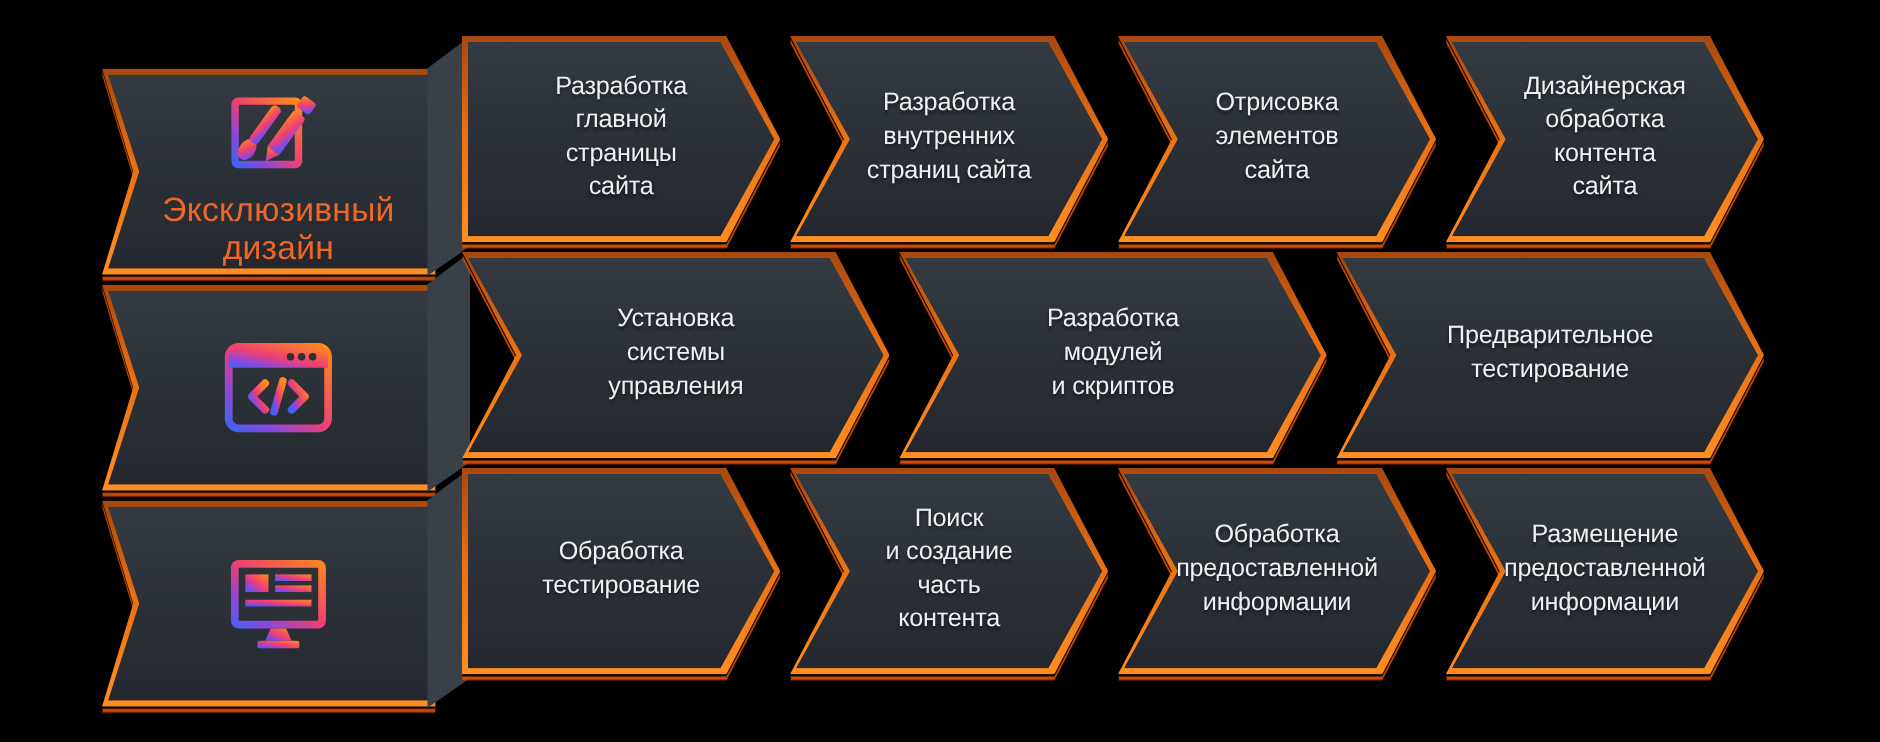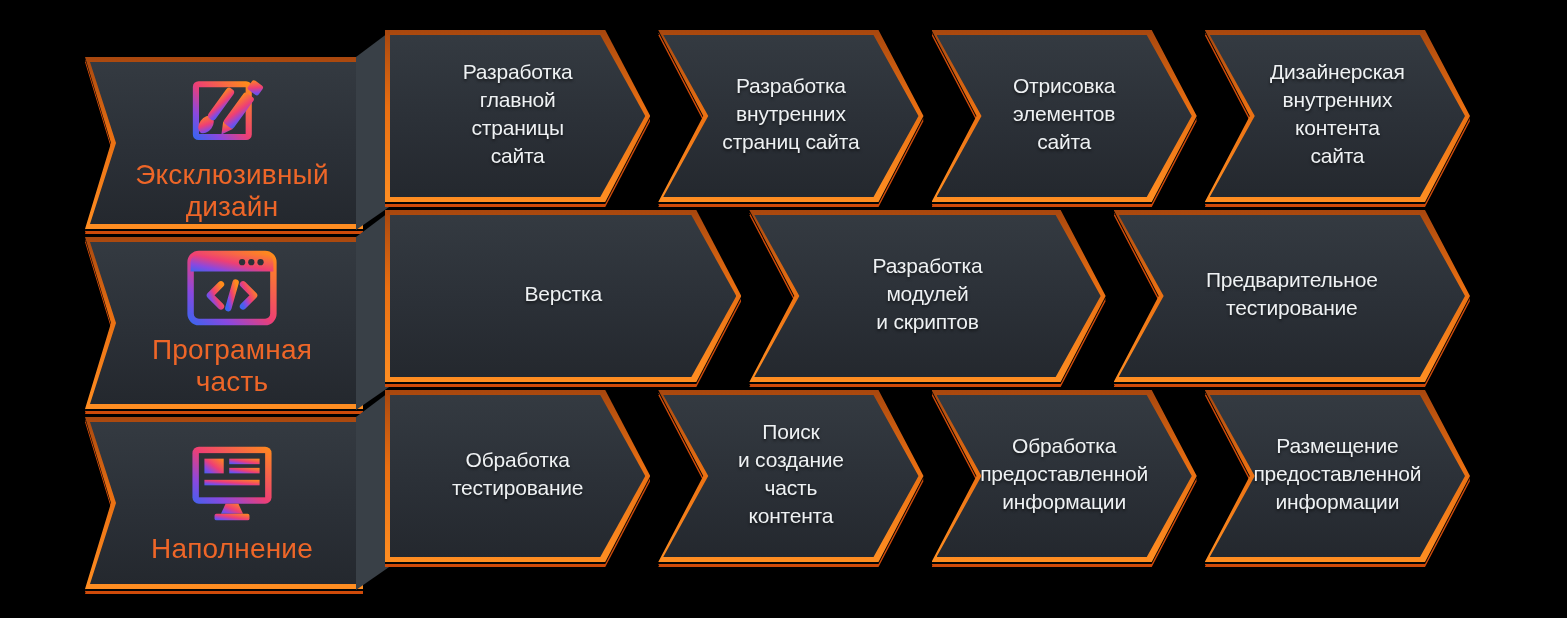--- a/index.html
+++ b/index.html
@@ -113,21 +113,21 @@
 элементов
 сайта</div>
         </div>
           </div>
       </div>
       <div class="step mid">
         <div class="shape">
             <div class="out"></div>
             <div class="in">
           <div class="step-text">Дизайнерская
-внутренних
+обработка
 контента
 сайта</div>
         </div>
           </div>
       </div>
     </div>
   </div>
 
   <div class="row r1">
     <div class="cat">
@@ -147,32 +147,32 @@
             <path d="M14,5 h72 a9,9 0 0 1 9,9 v10 H5 v-10 a9,9 0 0 1 9,-9 Z" fill="url(#g1)"></path>
             <circle cx="61" cy="14" r="3.4" fill="#2c3137"></circle>
             <circle cx="71" cy="14" r="3.4" fill="#2c3137"></circle>
             <circle cx="81" cy="14" r="3.4" fill="#2c3137"></circle>
             <g fill="none" stroke="url(#g1)" stroke-width="7" stroke-linecap="round" stroke-linejoin="round">
               <polyline points="38,38 26,50 38,62"></polyline>
               <polyline points="62,38 74,50 62,62"></polyline>
               <line x1="54" y1="36" x2="46" y2="64"></line>
             </g>
           </svg>
-          <div class="cat-label">Програмная
-часть</div>
         </div>
       </div>
     </div>
     <div class="fold"></div>
     <div class="steps">
-      <div class="step first">
-        <div class="shape">
-            <div class="out"></div>
-            <div class="in">
-          <div class="step-text">Верстка</div>
+      <div class="step mid">
+        <div class="shape">
+            <div class="out"></div>
+            <div class="in">
+          <div class="step-text">Установка
+системы
+управления</div>
         </div>
           </div>
       </div>
       <div class="step mid">
         <div class="shape">
             <div class="out"></div>
             <div class="in">
           <div class="step-text">Разработка
 модулей
 и скриптов</div>
@@ -209,21 +209,20 @@
             <rect x="14" y="13" width="72" height="48" fill="#2c3137"></rect>
             <g fill="url(#g2)">
               <rect x="20" y="19" width="21" height="16"></rect>
               <rect x="47" y="19" width="33" height="6"></rect>
               <rect x="47" y="29" width="33" height="6"></rect>
               <rect x="20" y="42" width="60" height="6"></rect>
             </g>
             <polygon points="43,68 57,68 62,79 38,79" fill="url(#g2)"></polygon>
             <rect x="31" y="79" width="38" height="7" rx="2" fill="url(#g2)"></rect>
           </svg>
-          <div class="cat-label">Наполнение</div>
         </div>
       </div>
     </div>
     <div class="fold"></div>
     <div class="steps">
       <div class="step first">
         <div class="shape">
             <div class="out"></div>
             <div class="in">
           <div class="step-text">Обработка

